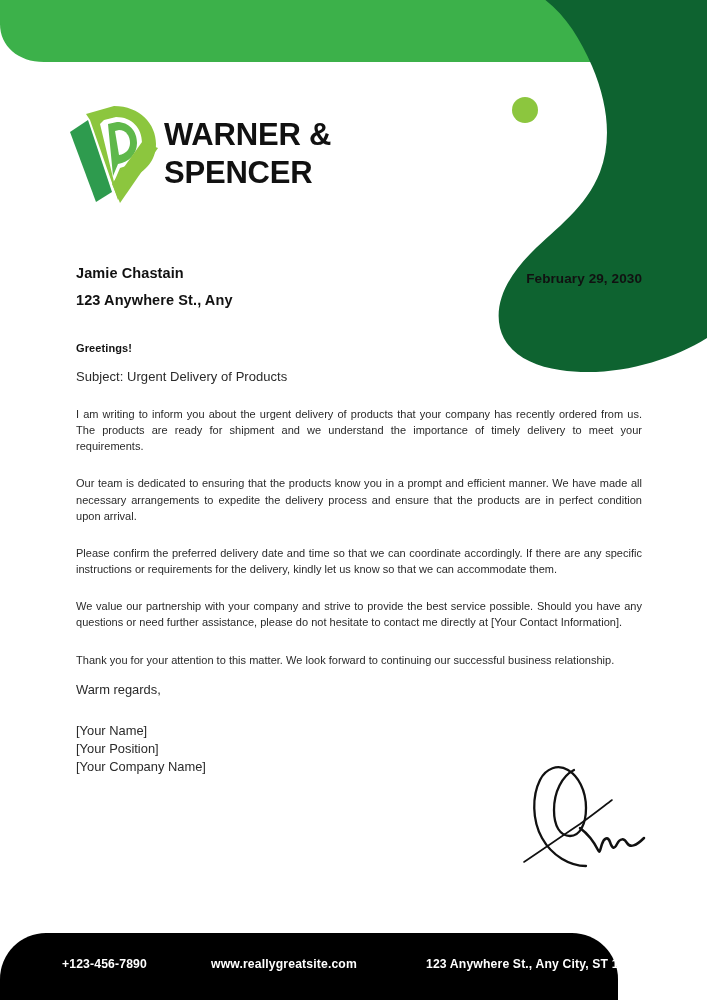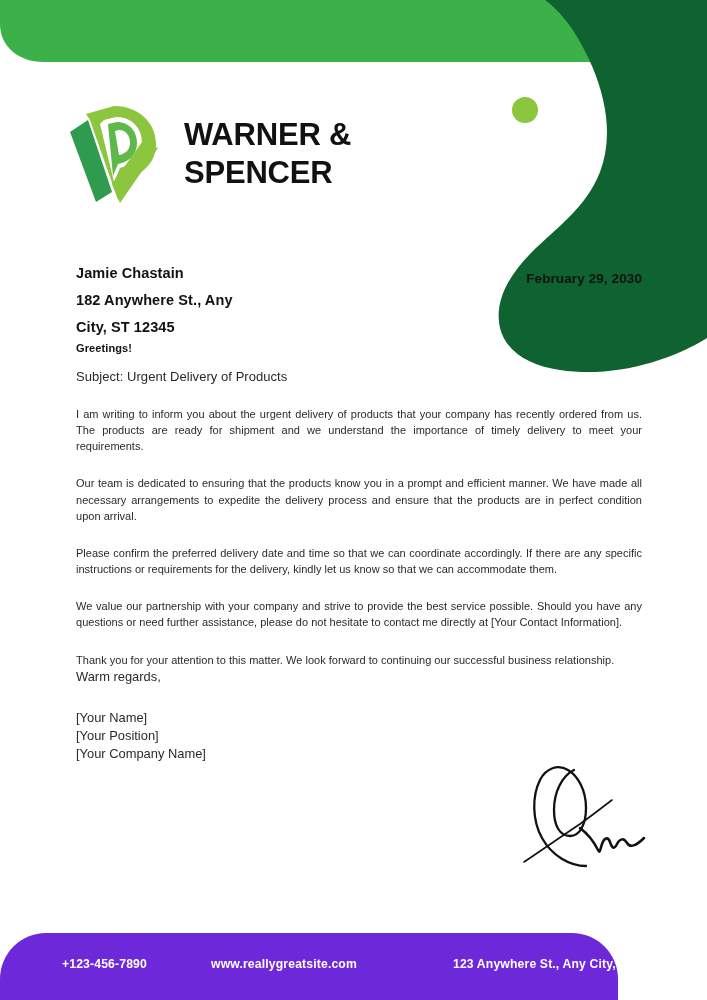--- a/index.html
+++ b/index.html
@@ -46,21 +46,21 @@
     top: 104px;
     display: flex;
     align-items: center;
   }
   .logo-mark {
     width: 96px;
     height: 100px;
     flex: none;
   }
   .company-name {
-    margin-left: 20px;
+    margin-left: 0;
     font-size: 31px;
     font-weight: 700;
     line-height: 1.22;
     letter-spacing: -0.2px;
     color: #111111;
     text-transform: uppercase;
     white-space: pre-line;
   }
 
   
@@ -116,20 +116,21 @@
     font-size: 11px;
     line-height: 1.47;
     color: #2a2a2a;
     text-align: justify;
     text-justify: inter-word;
     letter-spacing: 0.02px;
   }
   .body-copy p:last-child { margin-bottom: 0; }
 
   .sign-off {
+    margin-top: 13px;
     font-size: 12.9px;
     line-height: 1.47;
     color: #2a2a2a;
   }
   .signer {
     margin-top: 22px;
     font-size: 12.9px;
     line-height: 1.42;
     color: #2a2a2a;
   }
@@ -143,21 +144,21 @@
     height: 115px;
   }
 
   
   .footer {
     position: absolute;
     left: 0;
     top: 933px;
     width: 618px;
     height: 67px;
-    background: #6d28d9;
+    background: #000000;
     border-top-left-radius: 46px;
     border-top-right-radius: 46px;
   }
   .footer-inner {
     position: absolute;
     left: 0;
     top: 0;
     width: 707px;
     height: 62px;
     display: flex;
@@ -166,21 +167,21 @@
   .footer-item {
     font-size: 12.2px;
     font-weight: 700;
     color: #ffffff;
     letter-spacing: 0.15px;
     white-space: nowrap;
     position: absolute;
   }
   .f-phone { left: 62px; }
   .f-site  { left: 211px; }
-  .f-addr  { left: 453px; }
+  .f-addr  { left: 426px; }
 </style>
 </head>
 <body>
 
 <div class="page">
 
   <svg class="deco-layer" viewBox="0 0 707 1000" width="707" height="1000" xmlns="http://www.w3.org/2000/svg">
 
     <path d="M 0,-10 L 520,-10
              C 545,-10 562,4 572,24
@@ -230,22 +231,21 @@
     </svg>
     <div class="company-name">WARNER &amp;
 SPENCER</div>
   </div>
 
   <div class="letter">
 
     <div class="addr-date">
       <div class="recipient">
         <div>Jamie Chastain</div>
-        <div>182 Anywhere St., Any</div>
-        <div>City, ST 12345</div>
+        <div>123 Anywhere St., Any</div>
       </div>
       <div class="letter-date">February 29, 2030</div>
     </div>
 
     <div class="greeting">Greetings!</div>
 
     <div class="subject">Subject: Urgent Delivery of Products</div>
 
     <div class="body-copy">
       <p>I am writing to inform you about the urgent delivery of products that your company has recently ordered from us. The products are ready for shipment and we understand the importance of timely delivery to meet your requirements.</p>

